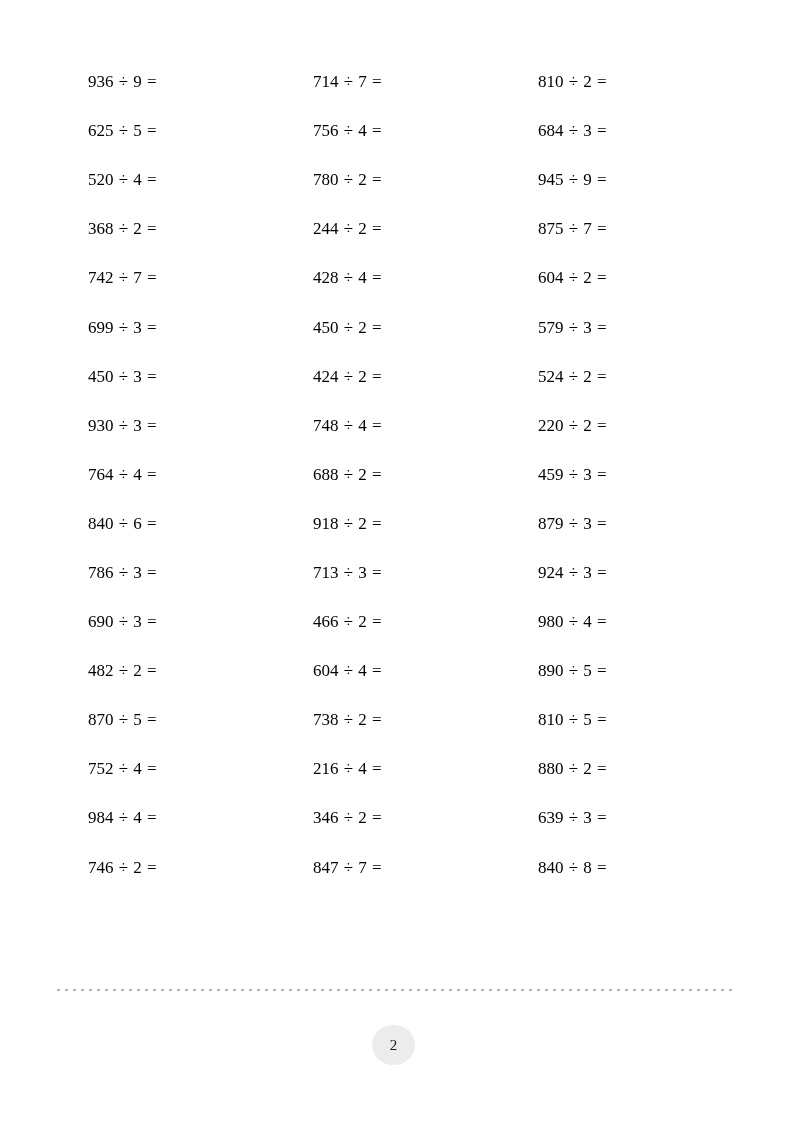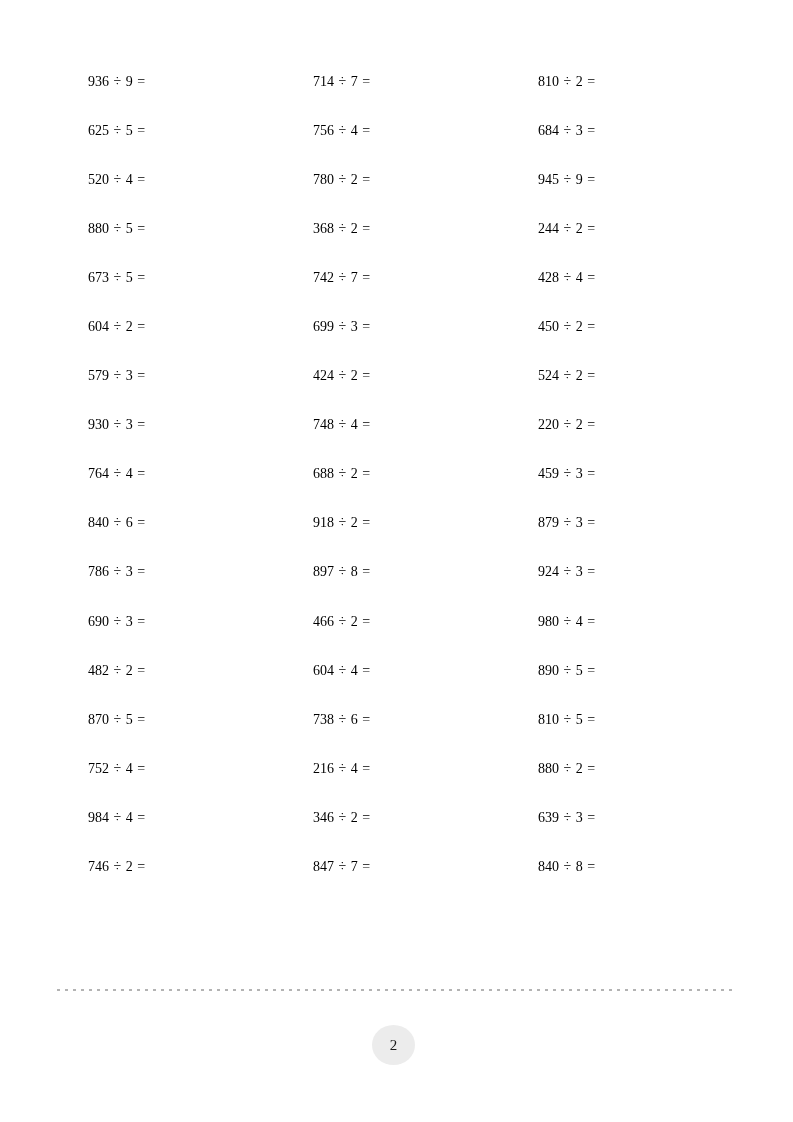--- a/index.html
+++ b/index.html
@@ -22,21 +22,21 @@
     top: 57px;
     width: 675px;
     display: grid;
     grid-template-columns: 225px 225px 225px;
     grid-auto-rows: 49.1px;
   }
   .problem {
     display: flex;
     align-items: center;
     justify-content: flex-start;
-    font-size: 14px;
+    font-size: 17px;
     line-height: 1;
     word-spacing: 1px;
     white-space: pre;
   }
   .dashed-divider {
     position: absolute;
     top: 989px;
     left: 57px;
     width: 680px;
     height: 2px;
@@ -69,52 +69,52 @@
   <div class="worksheet-grid">
       <div class="problem">936 ÷ 9 =</div>
       <div class="problem">714 ÷ 7 =</div>
       <div class="problem">810 ÷ 2 =</div>
       <div class="problem">625 ÷ 5 =</div>
       <div class="problem">756 ÷ 4 =</div>
       <div class="problem">684 ÷ 3 =</div>
       <div class="problem">520 ÷ 4 =</div>
       <div class="problem">780 ÷ 2 =</div>
       <div class="problem">945 ÷ 9 =</div>
-      <div class="problem">880 ÷ 5 =</div>
       <div class="problem">368 ÷ 2 =</div>
       <div class="problem">244 ÷ 2 =</div>
-      <div class="problem">673 ÷ 5 =</div>
+      <div class="problem">875 ÷ 7 =</div>
       <div class="problem">742 ÷ 7 =</div>
       <div class="problem">428 ÷ 4 =</div>
       <div class="problem">604 ÷ 2 =</div>
       <div class="problem">699 ÷ 3 =</div>
       <div class="problem">450 ÷ 2 =</div>
       <div class="problem">579 ÷ 3 =</div>
+      <div class="problem">450 ÷ 3 =</div>
       <div class="problem">424 ÷ 2 =</div>
       <div class="problem">524 ÷ 2 =</div>
       <div class="problem">930 ÷ 3 =</div>
       <div class="problem">748 ÷ 4 =</div>
       <div class="problem">220 ÷ 2 =</div>
       <div class="problem">764 ÷ 4 =</div>
       <div class="problem">688 ÷ 2 =</div>
       <div class="problem">459 ÷ 3 =</div>
       <div class="problem">840 ÷ 6 =</div>
       <div class="problem">918 ÷ 2 =</div>
       <div class="problem">879 ÷ 3 =</div>
       <div class="problem">786 ÷ 3 =</div>
-      <div class="problem">897 ÷ 8 =</div>
+      <div class="problem">713 ÷ 3 =</div>
       <div class="problem">924 ÷ 3 =</div>
       <div class="problem">690 ÷ 3 =</div>
       <div class="problem">466 ÷ 2 =</div>
       <div class="problem">980 ÷ 4 =</div>
       <div class="problem">482 ÷ 2 =</div>
       <div class="problem">604 ÷ 4 =</div>
       <div class="problem">890 ÷ 5 =</div>
       <div class="problem">870 ÷ 5 =</div>
-      <div class="problem">738 ÷ 6 =</div>
+      <div class="problem">738 ÷ 2 =</div>
       <div class="problem">810 ÷ 5 =</div>
       <div class="problem">752 ÷ 4 =</div>
       <div class="problem">216 ÷ 4 =</div>
       <div class="problem">880 ÷ 2 =</div>
       <div class="problem">984 ÷ 4 =</div>
       <div class="problem">346 ÷ 2 =</div>
       <div class="problem">639 ÷ 3 =</div>
       <div class="problem">746 ÷ 2 =</div>
       <div class="problem">847 ÷ 7 =</div>
       <div class="problem">840 ÷ 8 =</div>

